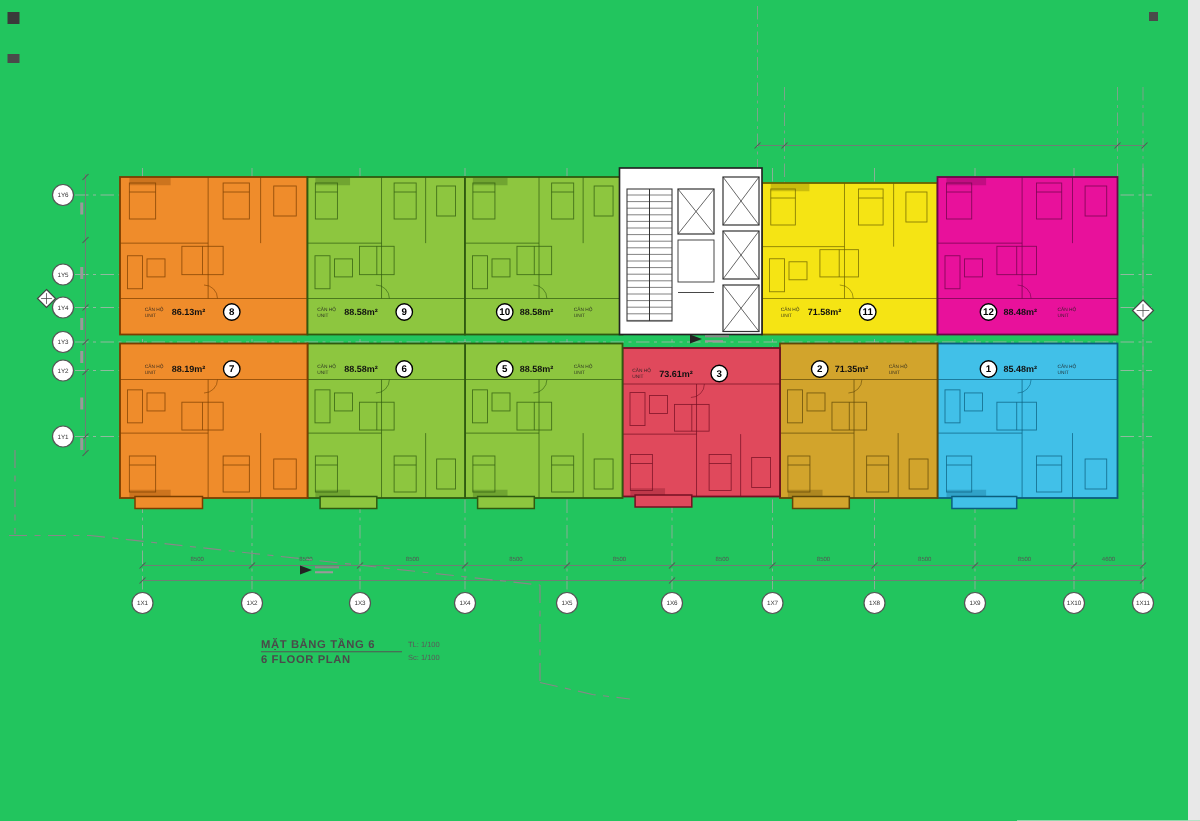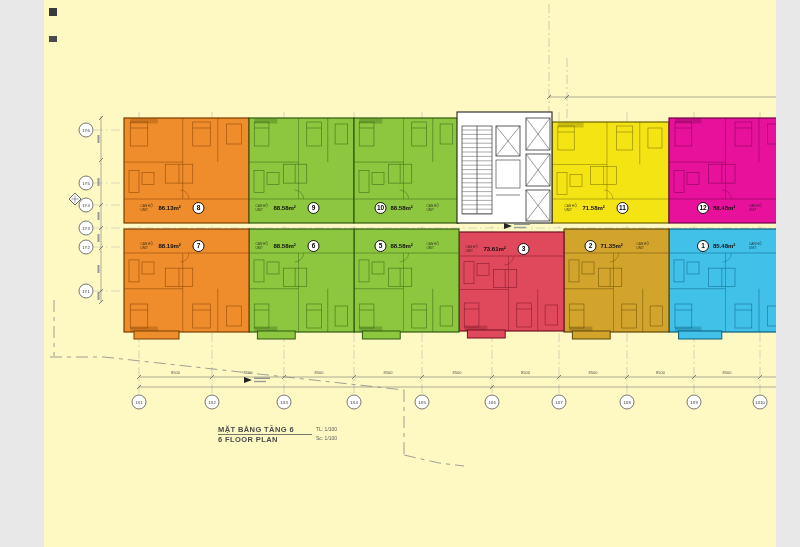--- a/index.html
+++ b/index.html
@@ -1,17 +1,17 @@
 <!DOCTYPE html>
 <html><head>
 <meta charset="utf-8">
 <style>
   html,body{margin:0;padding:0;background:#e8e8e8;}
-  .canvas{width:732px;height:547px;background:#fef9c3;position:relative;overflow:hidden;
-          font-family:"Liberation Sans",sans-serif;margin-left:44px;}
+  .canvas{width:792px;height:547px;background:#22c55e;position:relative;overflow:hidden;
+          font-family:"Liberation Sans",sans-serif;}
   svg{display:block;}
   .t-title{font-family:"Liberation Sans",sans-serif;font-size:7.5px;font-weight:bold;fill:#4a4a4a;letter-spacing:.4px;}
   .t-scale{font-family:"Liberation Sans",sans-serif;font-size:5px;fill:#5a5a5a;}
   .t-area{font-family:"Liberation Sans",sans-serif;font-size:6px;font-weight:bold;fill:#101010;}
   .t-num{font-family:"Liberation Sans",sans-serif;font-size:6.5px;font-weight:bold;fill:#000;}
   .t-tag{font-family:"Liberation Sans",sans-serif;font-size:3.2px;fill:#1c1c1c;opacity:.85;}
   .t-grid{font-family:"Liberation Sans",sans-serif;font-size:4.2px;fill:#333;}
   .t-dim{font-family:"Liberation Sans",sans-serif;font-size:4px;fill:#555;}
 </style>
 </head>

